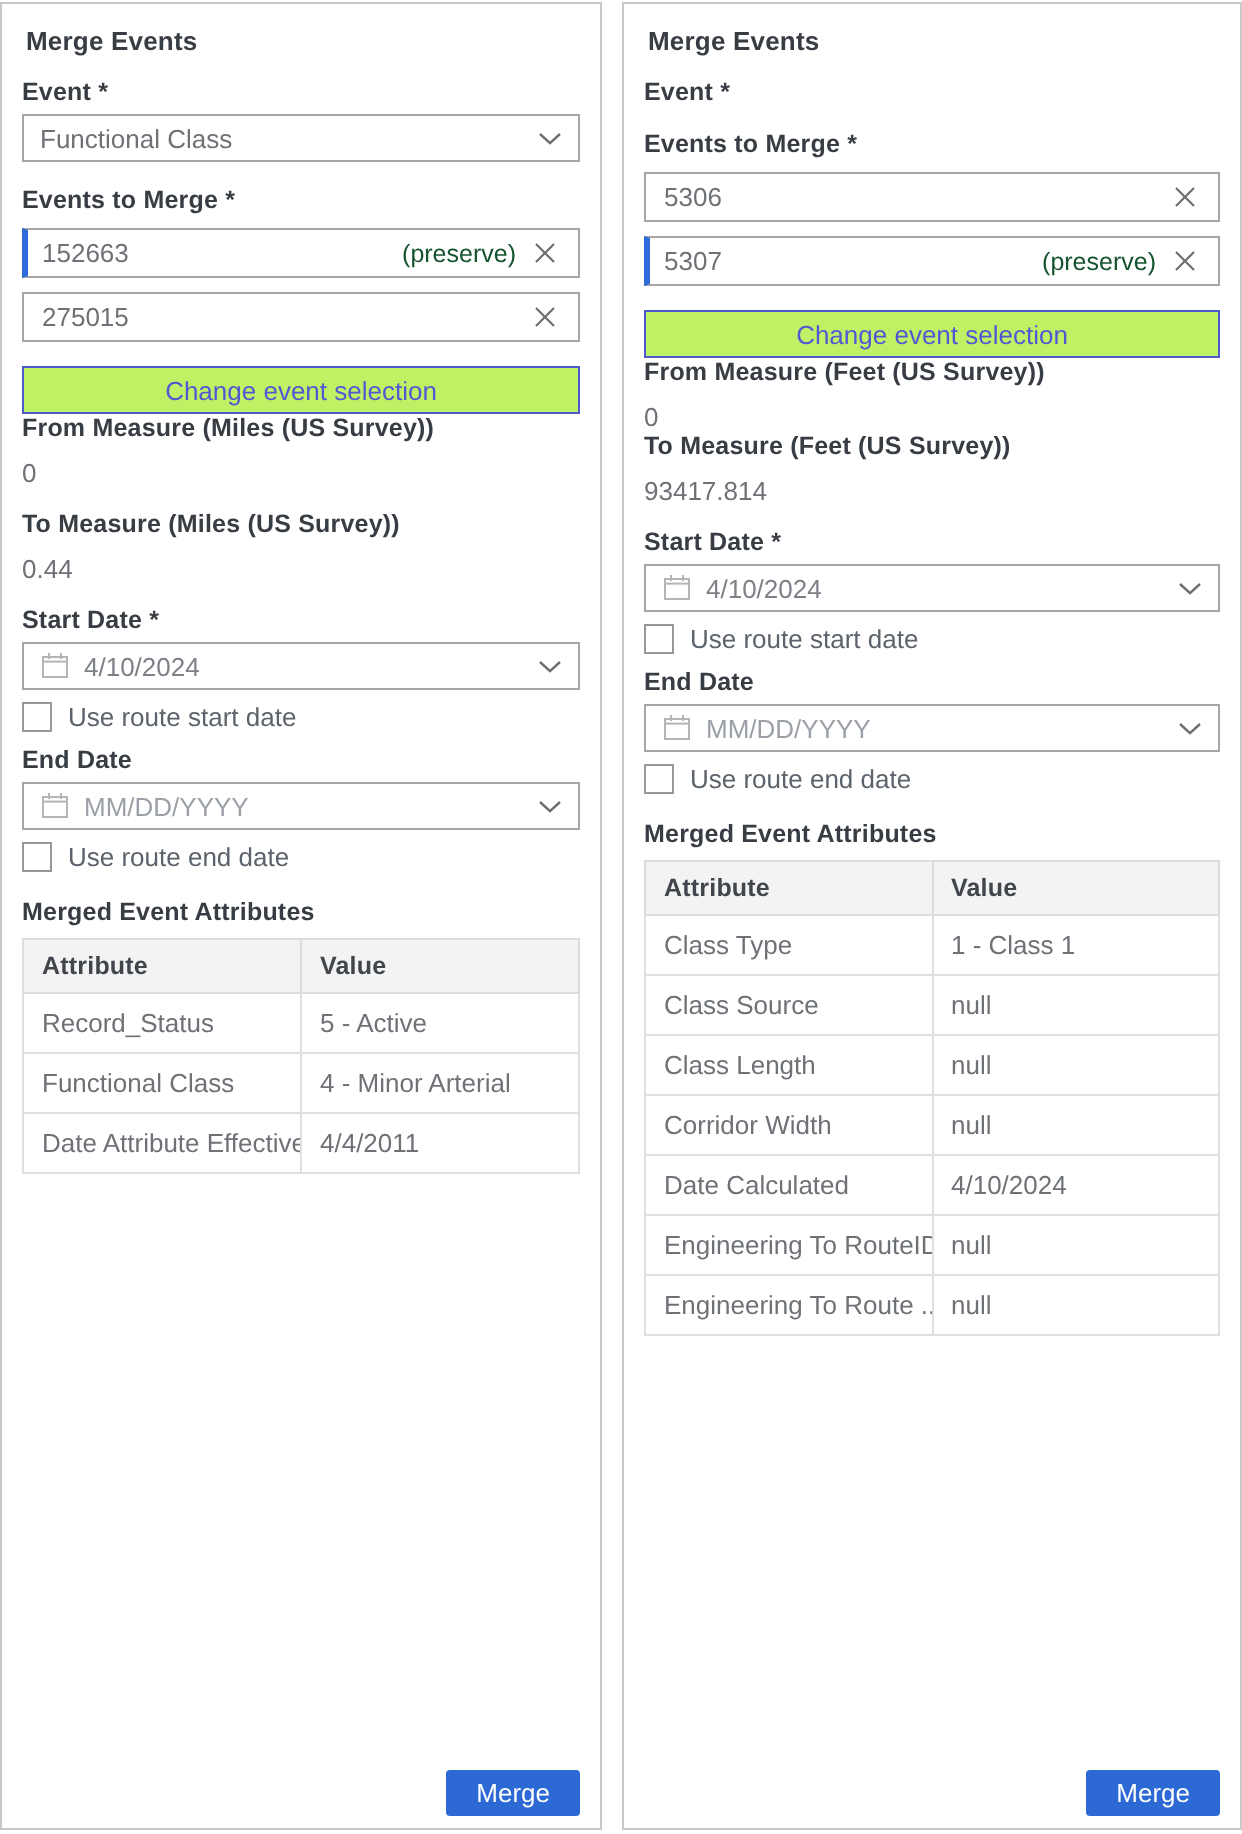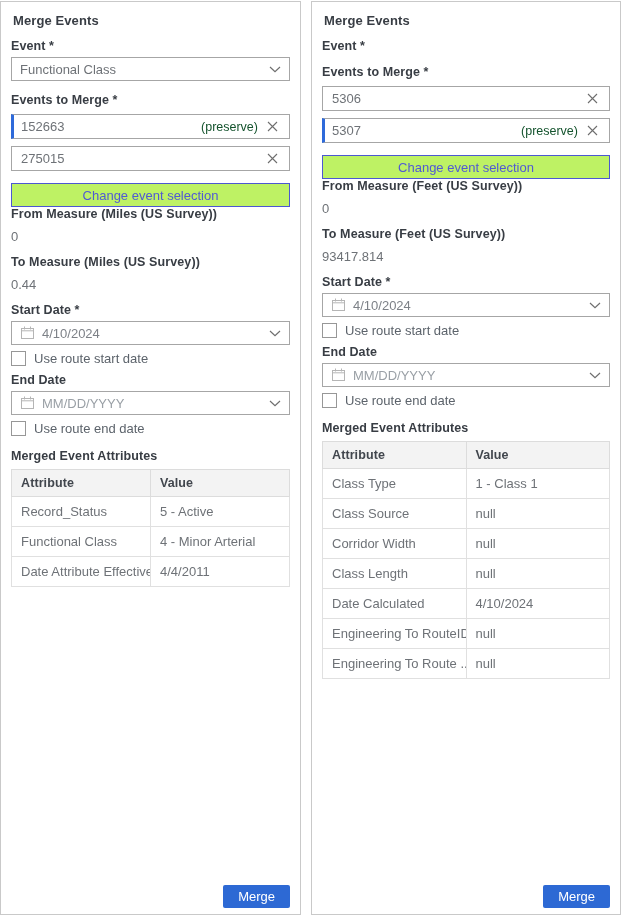--- a/index.html
+++ b/index.html
@@ -193,21 +193,21 @@
             </svg>
           </span>
         </div>
       </div>
 
     <button class="outline-button">Change event selection</button>
 
     <div class="field-label measure-label">From Measure (Feet (US Survey))</div>
     <div class="measure-value">0</div>
 
-    <div class="field-label measure-label" style="margin-top:11px;">To Measure (Feet (US Survey))</div>
+    <div class="field-label measure-label" style="margin-top:0;">To Measure (Feet (US Survey))</div>
     <div class="measure-value">93417.814</div>
 
     <div class="field-label lbl-date">Start Date *</div>
     <div class="date-input">
       <span class="icon">
         <svg width="15" height="14" viewBox="0 0 15 14">
             <rect x="1.5" y="2.5" width="12" height="10" fill="none" stroke="#b5b5b5"></rect>
             <line x1="4.5" y1="0.5" x2="4.5" y2="3.5" stroke="#b5b5b5"></line>
             <line x1="10.5" y1="0.5" x2="10.5" y2="3.5" stroke="#b5b5b5"></line>
             <line x1="1.5" y1="4.8" x2="13.5" y2="4.8" stroke="#b5b5b5"></line>
@@ -258,25 +258,25 @@
       <tbody>
           <tr>
             <td>Class Type</td>
             <td>1 - Class 1</td>
           </tr>
           <tr>
             <td>Class Source</td>
             <td>null</td>
           </tr>
           <tr>
+            <td>Class Length</td>
+            <td>null</td>
+          </tr>
+          <tr>
             <td>Corridor Width</td>
-            <td>null</td>
-          </tr>
-          <tr>
-            <td>Class Length</td>
             <td>null</td>
           </tr>
           <tr>
             <td>Date Calculated</td>
             <td>4/10/2024</td>
           </tr>
           <tr>
             <td>Engineering To RouteID</td>
             <td>null</td>
           </tr>

